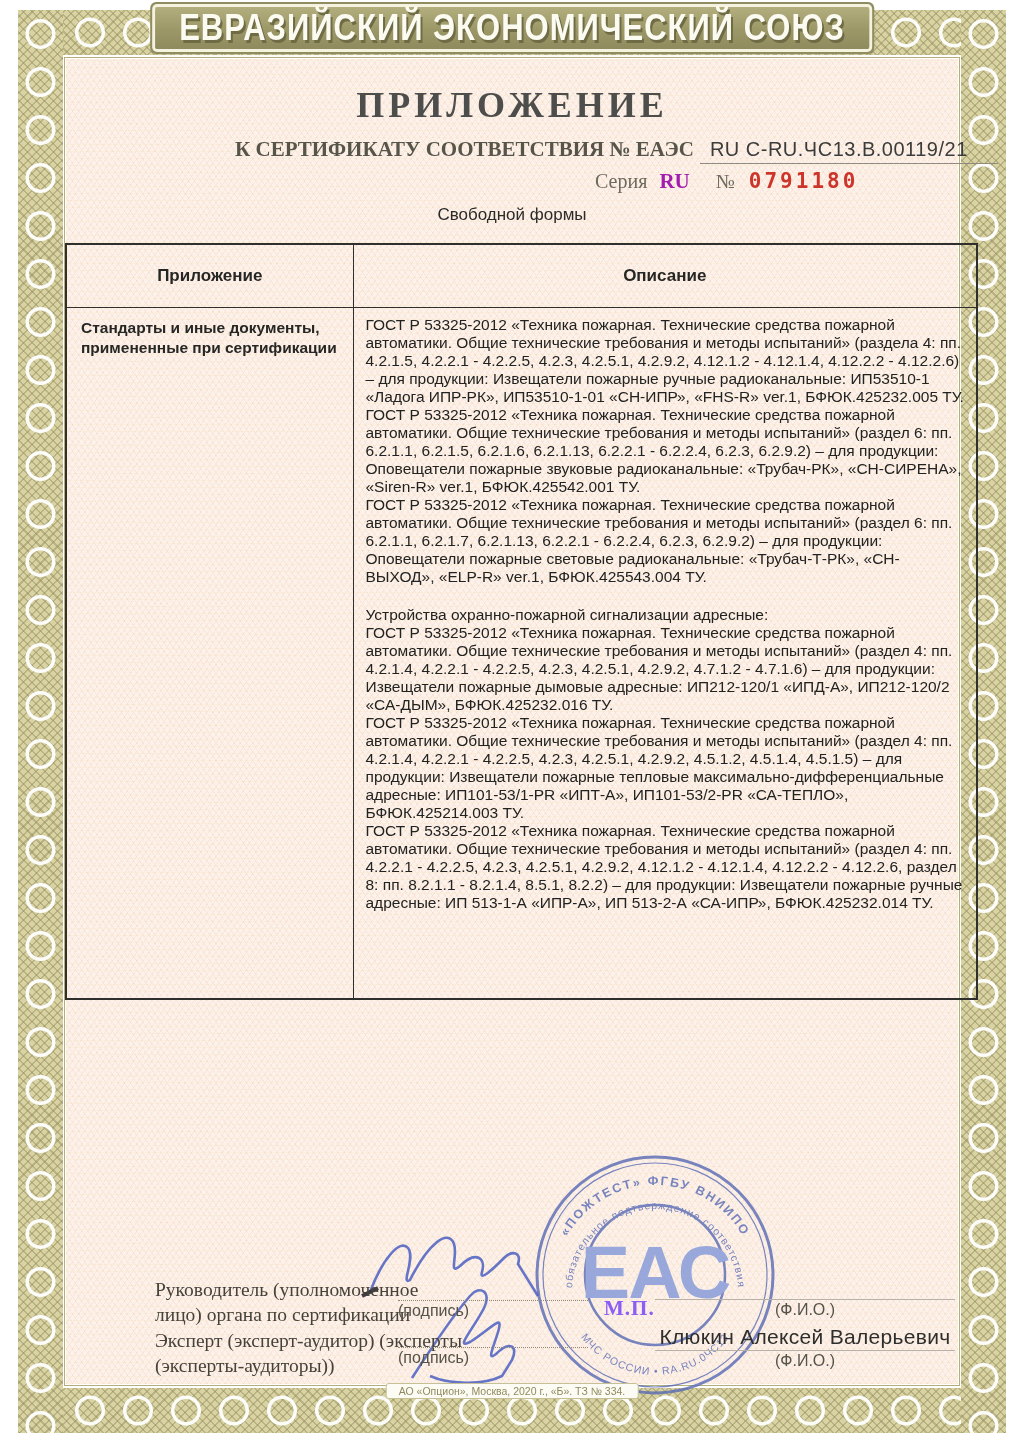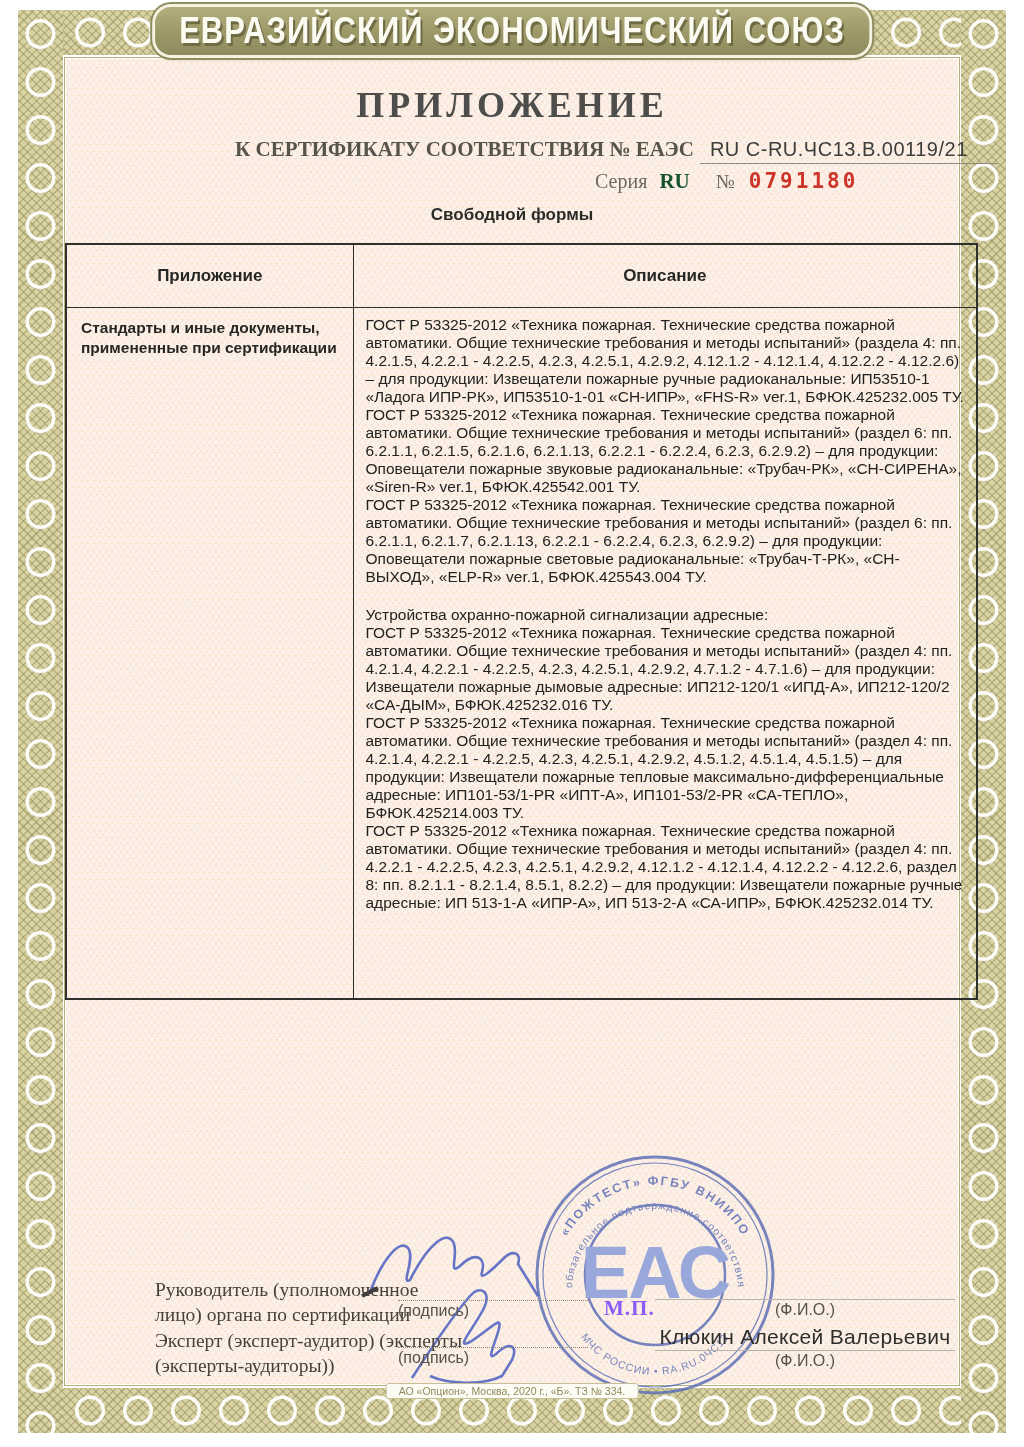--- a/index.html
+++ b/index.html
@@ -41,23 +41,23 @@
     position:absolute; left:66px; right:66px; top:59px; bottom:63px;
     background-color:#fcf2ea;
     background-image:
       repeating-linear-gradient(55deg, rgba(235,164,142,.13) 0 1px, transparent 1px 5px),
       repeating-linear-gradient(-55deg, rgba(235,164,142,.13) 0 1px, transparent 1px 5px),
       repeating-linear-gradient(0deg, rgba(238,214,120,.12) 0 1px, transparent 1px 7px);
   }
   
   .banner{
     position:absolute; top:7px; left:50%; transform:translateX(-50%);
-    height:48px; padding:0 24px; display:flex; align-items:center; justify-content:center;
+    height:42px; padding:0 24px; display:flex; align-items:center; justify-content:center;
     background:linear-gradient(#b2ae7e,#9b9767 55%,#8f8b5e);
-    border-radius:16px;
+    border-radius:2px;
     box-shadow:0 0 0 3px #f5f2df, 0 0 0 5px #8f8c60, 2px 3px 5px rgba(90,88,55,.35);
   }
   .banner-text{
     font-weight:bold; font-size:31px; letter-spacing:1px; color:#fcfbf2;
     transform:scaleY(1.22); white-space:nowrap;
     text-shadow:2px 2px 0 #6f6c45;
   }
   .doc-title{
     position:absolute; top:84px; left:0; width:100%; text-align:center;
     font-family:"Liberation Serif", serif; font-size:36px; font-weight:600;
@@ -68,29 +68,29 @@
     font-family:"Liberation Serif", serif; font-size:21px; color:#57544a; font-weight:600;
   }
   .cert-number{
     font-family:"Liberation Sans", sans-serif; font-weight:400; font-size:20px; color:#3c3c3a;
     border-bottom:1px solid #8f8b80; padding:0 30px 3px 10px; margin-left:6px; letter-spacing:.5px;
   }
   .series-line{
     position:absolute; top:169px; left:595px; white-space:nowrap;
     font-family:"Liberation Serif", serif; font-size:20px; color:#6e6a5e;
   }
-  .series-value{ color:#14532d; font-weight:bold; margin:0 26px 0 12px; font-size:21px;}
+  .series-value{ color:#a21caf; font-weight:bold; margin:0 26px 0 12px; font-size:21px;}
   .number-sign{ margin-right:14px; }
   .blank-number{
     font-family:"DejaVu Sans Mono", monospace; color:#cd352a; font-size:21px;
     letter-spacing:3px; font-weight:600;
   }
   .form-type{
     position:absolute; top:205px; left:0; width:100%; text-align:center;
-    font-size:17px; font-weight:bold; color:#2b2b28;
+    font-size:17px; font-weight:normal; color:#2b2b28;
   }
   
   .cert-table{
     position:absolute; left:65px; top:243px; width:913px; height:757px;
     border:2px solid #2f2f2d; border-collapse:collapse; table-layout:fixed;
     background:transparent;
   }
   .cert-table th, .cert-table td{ border:1.5px solid #2f2f2d; vertical-align:top; }
   .col-left{ width:287px; }
   .cert-table th{

